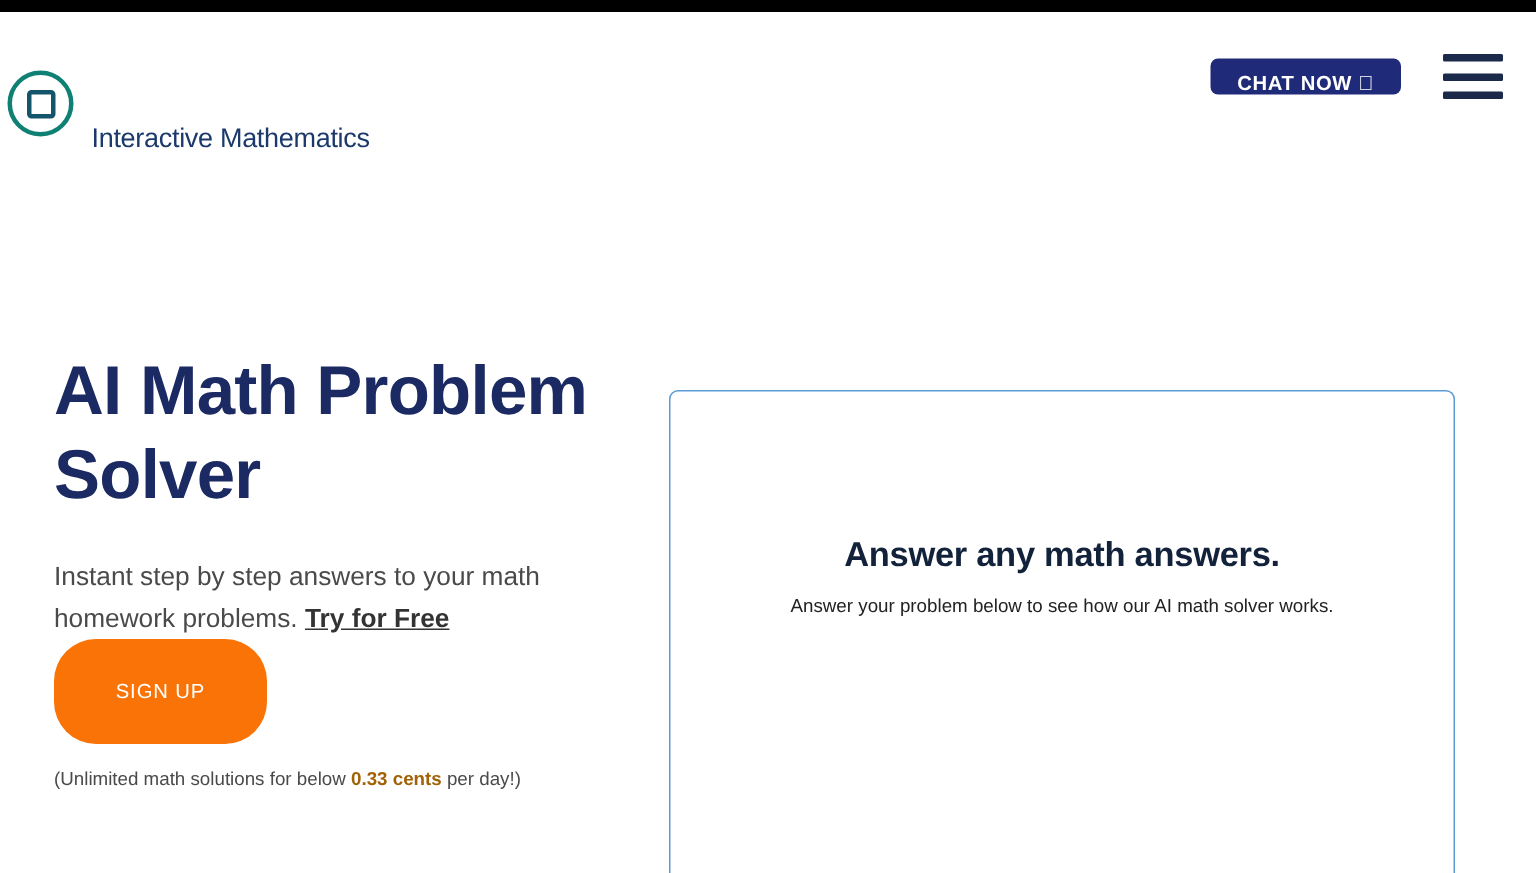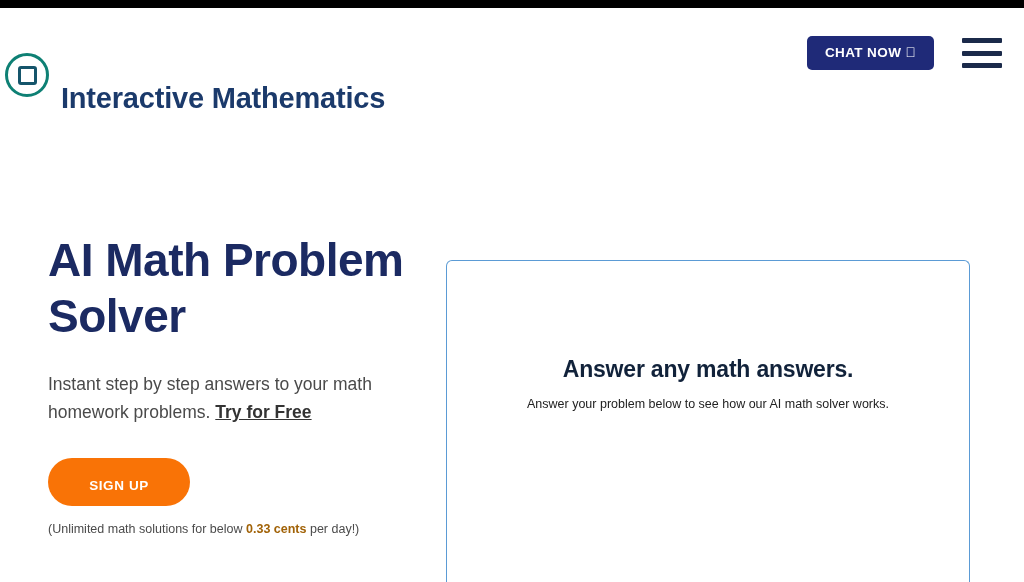--- a/index.html
+++ b/index.html
@@ -58,22 +58,22 @@
   }
   .logo-inner {
     width: 19px;
     height: 19px;
     border: 3px solid #15556b;
     border-radius: 3px;
     box-sizing: border-box;
   }
   .brand-text {
     margin-left: 12px;
-    font-size: 29px;
-    font-weight: bold;
+    font-size: 18px;
+    font-weight: normal;
     color: #1b3a6b;
     letter-spacing: -0.2px;
     white-space: nowrap;
     margin-top: 47px;
   }
   .header-right {
     position: absolute;
     right: 22px;
     top: 28px;
     display: flex;
@@ -81,21 +81,21 @@
   }
   .chat-now-btn {
     background: #1f2a78;
     color: #ffffff;
     font-size: 13.5px;
     font-weight: bold;
     letter-spacing: 0.4px;
     border: none;
     border-radius: 5px;
     padding: 0 18px;
-    height: 34px;
+    height: 24px;
     line-height: 34px;
     cursor: pointer;
     white-space: nowrap;
     font-family: "Liberation Sans", sans-serif;
   }
   .hamburger {
     margin-left: 28px;
     width: 40px;
     height: 30px;
     display: flex;
@@ -111,21 +111,21 @@
     border-radius: 1px;
   }
 
   
   .main {
     position: relative;
     width: 1024px;
   }
   .left-col {
     position: absolute;
-    left: 48px;
+    left: 36px;
     top: 132px;
     width: 390px;
   }
   .hero-title {
     font-size: 46px;
     line-height: 56px;
     font-weight: bold;
     color: #1b2a62;
     margin: 0;
     letter-spacing: -0.5px;
@@ -136,31 +136,30 @@
     line-height: 28px;
     color: #4a4a4a;
   }
   .hero-sub a {
     color: #333333;
     font-weight: bold;
     text-decoration: underline;
     text-align: right;
   }
   .signup-btn {
-    margin-top: 32px;
     display: inline-block;
     background: #f97306;
     color: #ffffff;
     font-size: 13.5px;
-    font-weight: bold;
+    font-weight: normal;
     letter-spacing: 0.6px;
     border: none;
     border-radius: 28px;
     width: 142px;
-    height: 48px;
+    height: 70px;
     line-height: 54px;
     text-align: center;
     cursor: pointer;
     font-family: "Liberation Sans", sans-serif;
   }
   .price-note {
     margin-top: 16px;
     font-size: 12.5px;
     color: #4a4a4a;
   }

